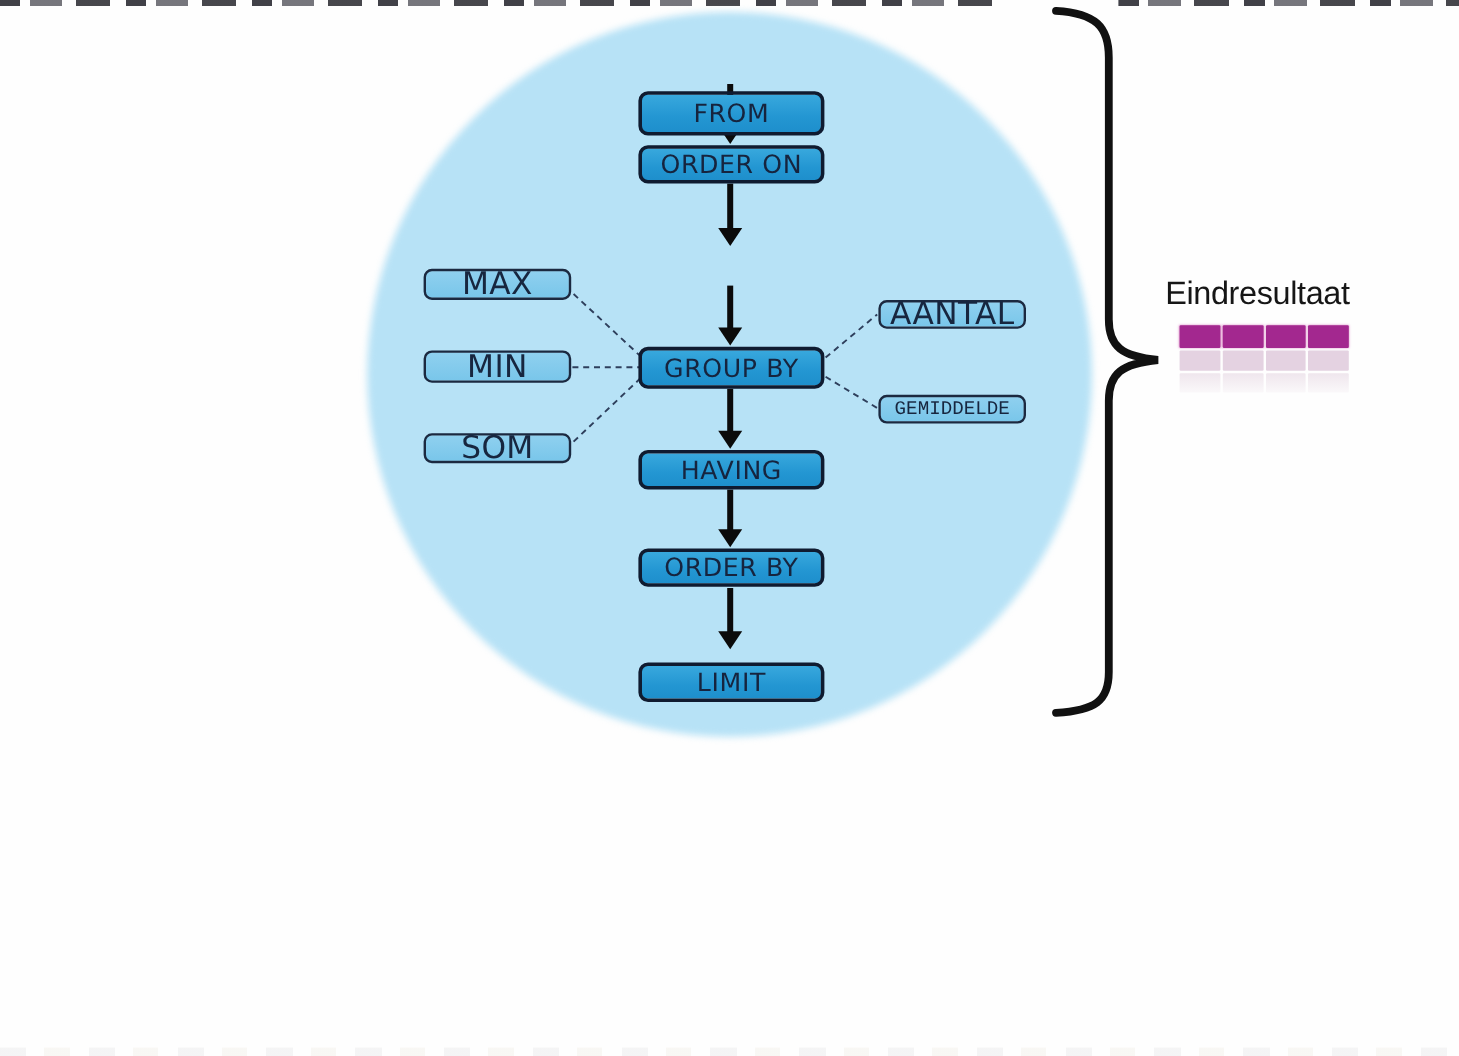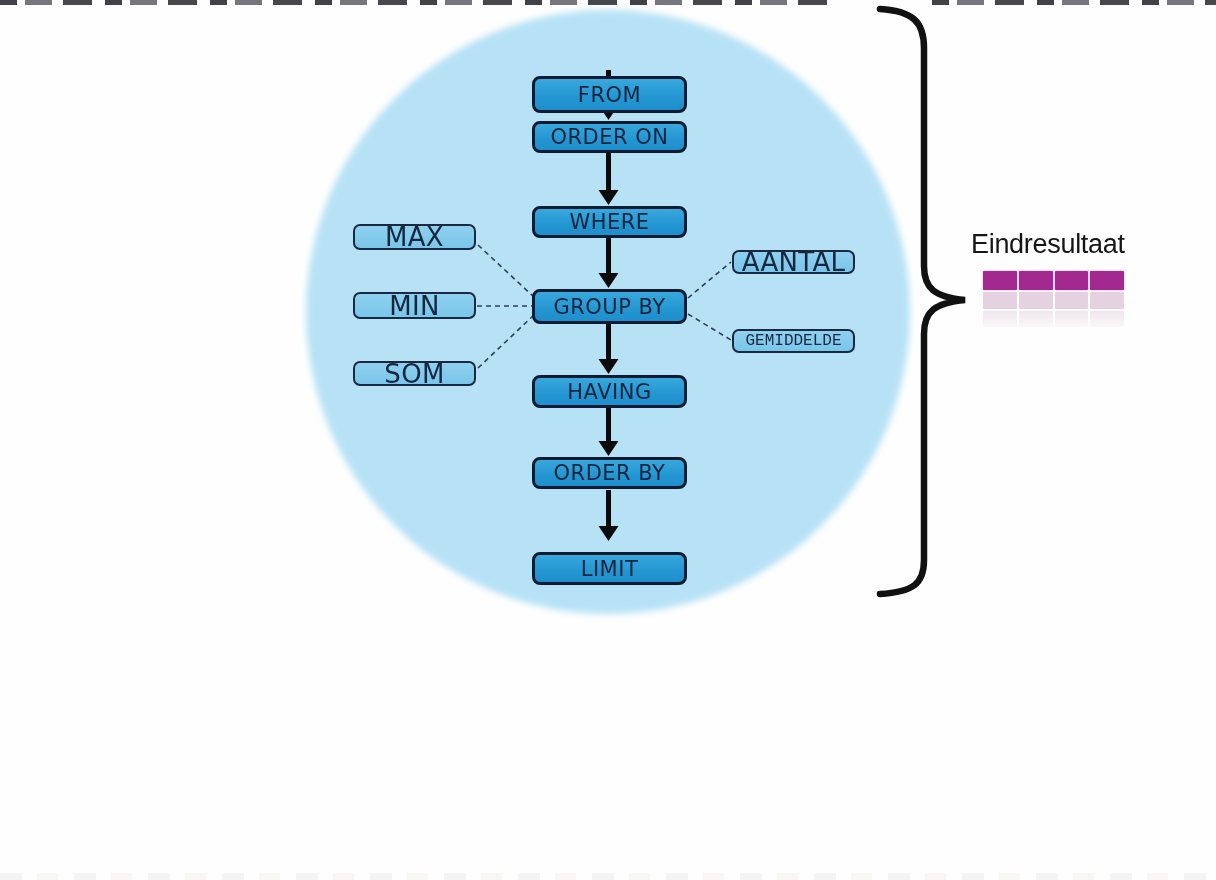--- a/index.html
+++ b/index.html
@@ -121,21 +121,20 @@
       <line x1="688" y1="298" x2="731" y2="262"></line>
       <line x1="688" y1="314" x2="731" y2="340"></line>
     </g>
 
     <path d="M880,9 C913,11 924,22 924,48 L924,266 C924,289 935,297 965,300
              C935,303 924,311 924,334 L924,560 C924,584 913,592 880,594" stroke="#111111" stroke-width="6.5" fill="none" stroke-linecap="round"></path>
   </svg>
 
   <div class="flow-box" style="top:28px;height:37px;margin-top:48px;">FROM</div>
   <div class="flow-box" style="top:121px;height:32px;">ORDER ON</div>
-  <div class="flow-box" style="top:206px;height:32px;">WHERE</div>
   <div class="flow-box" style="top:289px;height:35px;">GROUP BY</div>
   <div class="flow-box" style="top:375px;height:33px;">HAVING</div>
   <div class="flow-box" style="top:457px;height:32px;">ORDER BY</div>
   <div class="flow-box" style="top:542px;height:33px;margin-top:10px;">LIMIT</div>
 
   <div class="side-box" style="left:353px;top:224px;height:26px;">MAX</div>
   <div class="side-box" style="left:353px;top:292px;height:27px;">MIN</div>
   <div class="side-box" style="left:353px;top:361px;height:25px;">SOM</div>
 
   <div class="side-box" style="left:732px;top:250px;height:24px;">AANTAL</div>

